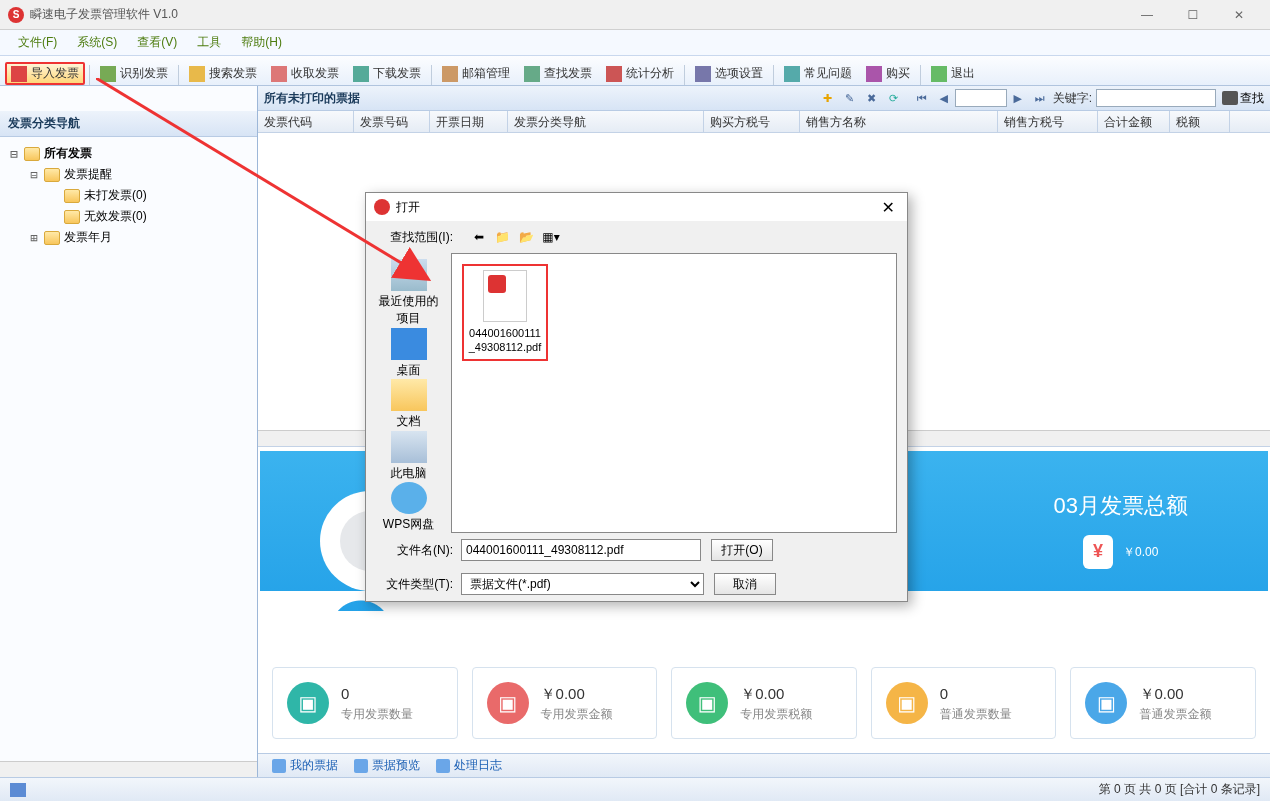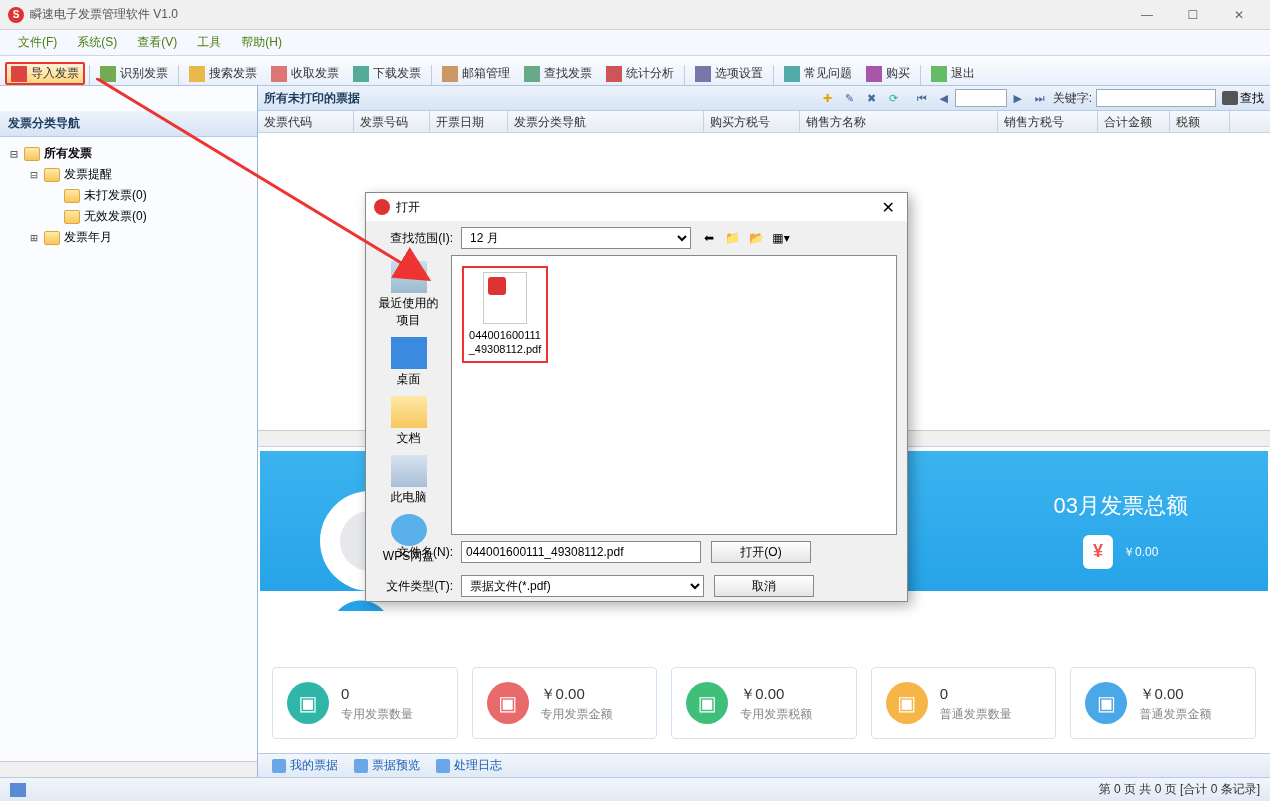--- a/index.html
+++ b/index.html
@@ -77,30 +77,30 @@
 .dialog .dtitle .dicon{width:16px;height:16px;background:#d33;border-radius:50%;margin-right:6px;}
 .dialog .dtitle .dt{flex:1;}
 .dialog .dtitle .dx{cursor:pointer;font-size:16px;padding:0 4px;}
 .dialog .drow{display:flex;align-items:center;padding:6px 10px;}
 .dialog .drow label{width:85px;text-align:right;padding-right:8px;}
 .dialog select{height:22px;border:1px solid #888;background:#fff;padding:0 4px;}
 .dialog input[type=text]{height:22px;border:1px solid #888;background:#fff;padding:0 4px;}
 .dialog .dnav{display:flex;gap:4px;margin-left:8px;}
 .dialog .dnav span{width:20px;height:20px;display:flex;align-items:center;justify-content:center;cursor:pointer;}
 .dialog .dbody{display:flex;height:280px;}
-.dialog .places{width:85px;background:#f0f0f0;display:flex;flex-direction:column;align-items:center;padding-top:6px;gap:8px;}
+.dialog .places{width:85px;background:#f0f0f0;display:flex;flex-direction:column;align-items:center;padding-top:6px;justify-content:space-between;}
 .dialog .place{width:70px;text-align:center;cursor:pointer;font-size:11px;}
 .dialog .place .pi{width:36px;height:32px;margin:0 auto 2px;}
 .dialog .files{flex:1;background:#fff;border:1px solid #888;margin:0 10px 0 0;padding:10px;display:flex;gap:14px;align-items:flex-start;}
 .dialog .file{width:78px;text-align:center;cursor:pointer;}
 .dialog .file .fi{width:44px;height:52px;margin:0 auto 4px;background:#fff;border:1px solid #ccc;position:relative;}
 .dialog .file .fi:after{content:"";position:absolute;top:4px;left:4px;width:18px;height:18px;background:#d33;border-radius:3px;}
 .dialog .file.sel{border:2px solid #e33;padding:4px;width:86px;}
 .dialog .file .fn{font-size:11px;line-height:1.3;word-break:break-all;}
-.dialog .dbtn{width:100px;height:22px;border:1px solid #888;background:linear-gradient(#fff,#e5e5e5);cursor:pointer;margin-left:10px;}
+.dialog .dbtn{width:62px;height:22px;border:1px solid #888;background:linear-gradient(#fff,#e5e5e5);cursor:pointer;margin-left:10px;}
 
 .arrow-annot{position:absolute;left:96px;top:78px;z-index:30;pointer-events:none;}
 
 .scroll-placeholder{height:16px;background:#f0f0f0;border-top:1px solid #ccc;}
 </style>
 </head>
 <body>
 
 <div class="titlebar">
   <div class="app-icon">S</div>
@@ -322,21 +322,20 @@
 </div>
 
 <div class="dialog">
   <div class="dtitle">
     <span class="dicon"></span>
     <span class="dt">打开</span>
     <span class="dx">✕</span>
   </div>
   <div class="drow">
     <label>查找范围(I):</label>
-    <select style="width:230px"><option>12 月</option></select>
     <div class="dnav">
       <span>⬅</span>
       <span style="color:#c90">📁</span>
       <span style="color:#c90">📂</span>
       <span>▦▾</span>
     </div>
   </div>
   <div class="dbody">
     <div class="places">
       <div class="place"><div class="pi" style="background:linear-gradient(#cde,#9bc)"></div><span>最近使用的项目</span></div>

